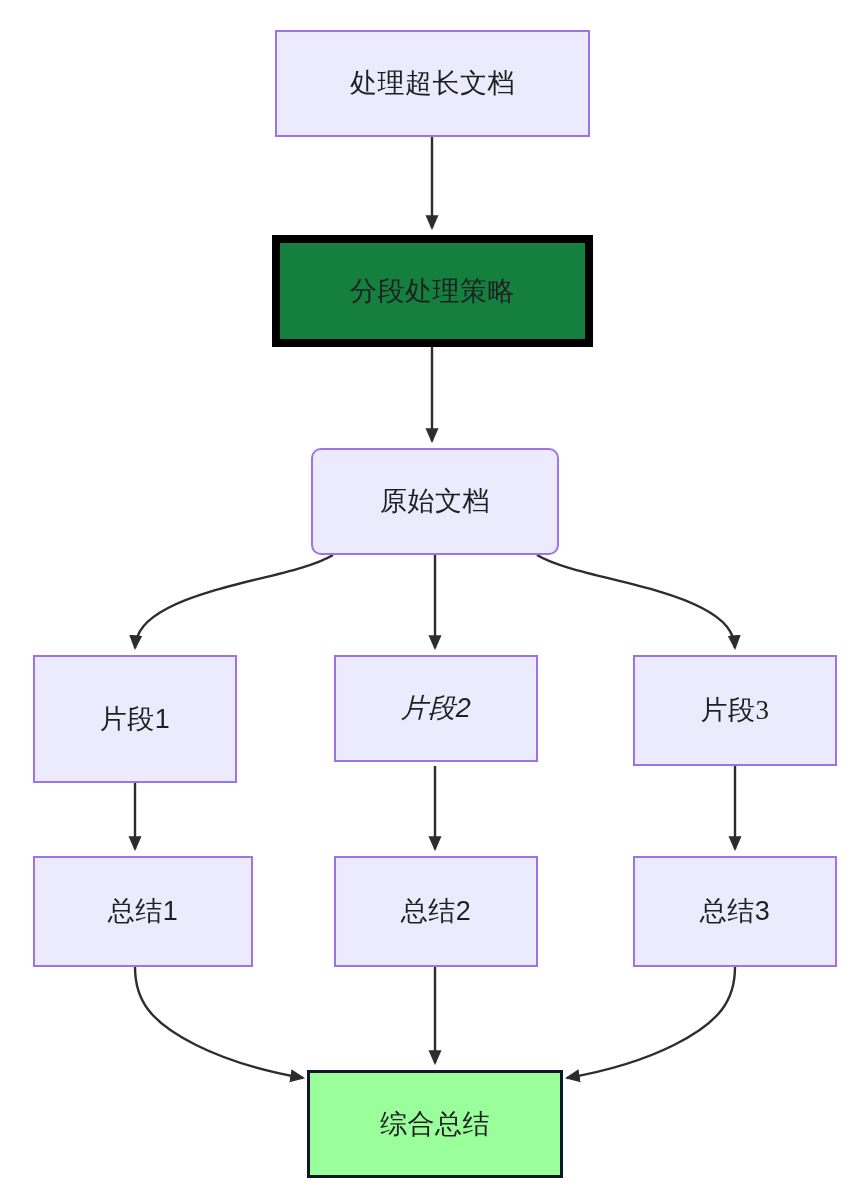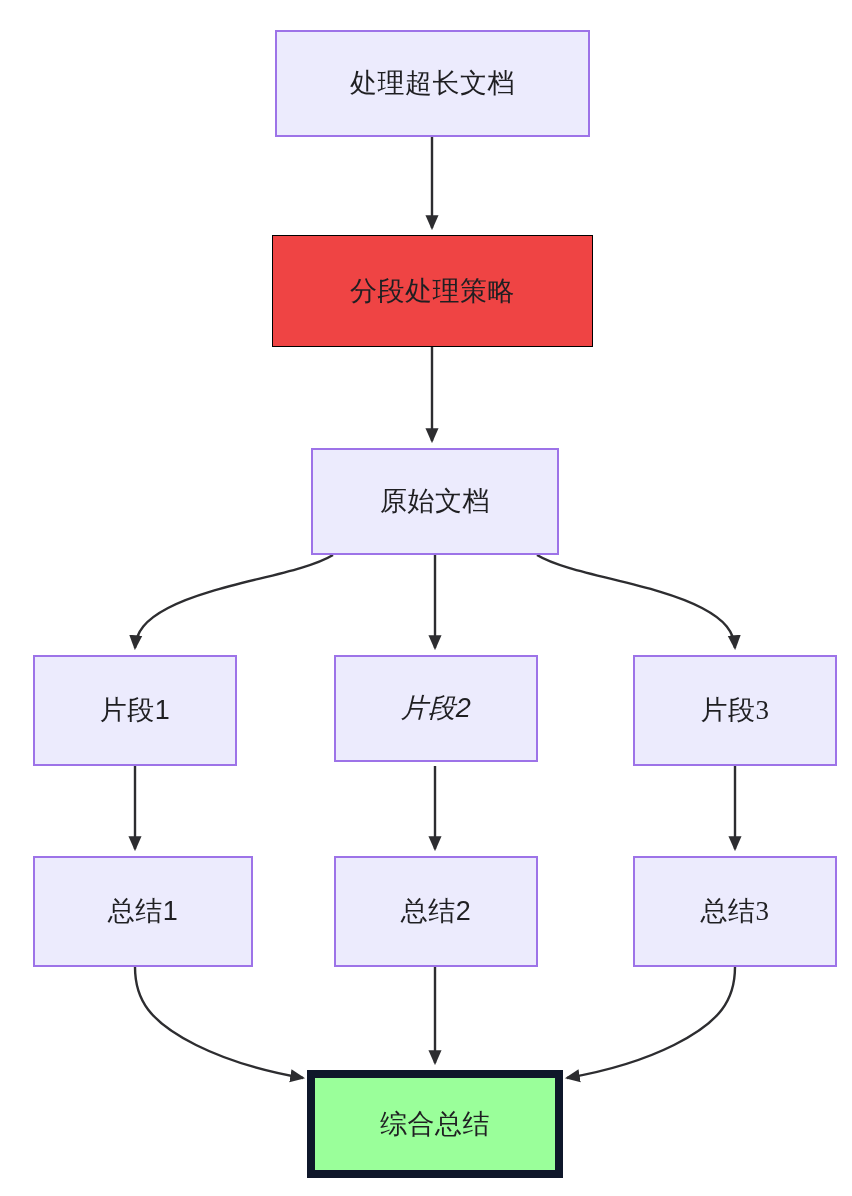--- a/index.html
+++ b/index.html
@@ -35,26 +35,26 @@
     text-align: center;
     background: #ECEBFD;
     border: 2px solid #9D73E8;
     color: #1f1f22;
     font-size: 27px;
     line-height: 1.2;
     letter-spacing: 0.5px;
     white-space: nowrap;
   }
   .node.emph {
-    background: #ef4444;
-    border: 1px solid #000000;
+    background: #15803d;
+    border: 8px solid #000000;
   }
   .node.result {
     background: #9AFF9A;
-    border: 8px solid #0f172a;
+    border: 3px solid #0f172a;
   }
   .node-label {
     pointer-events: none;
   }
 </style>
 </head>
 <body>
 
 <div id="canvas">
 
@@ -84,45 +84,45 @@
   </svg>
 
   <div class="node" style="left:275px; top:30px; width:315px; height:107px;">
     <span class="node-label">处理超长文档</span>
   </div>
 
   <div class="node emph" style="left:272px; top:235px; width:321px; height:112px;">
     <span class="node-label">分段处理策略</span>
   </div>
 
-  <div class="node" style="left:311px; top:448px; width:248px; height:107px;">
+  <div class="node" style="left:311px; top:448px; width:248px; height:107px;border-radius:10px;">
     <span class="node-label">原始文档</span>
   </div>
 
-  <div class="node" style="left:33px; top:655px; width:204px; height:111px;">
+  <div class="node" style="left:33px; top:655px; width:204px; height:128px;">
     <span class="node-label">片段1</span>
   </div>
 
   <div class="node" style="left:334px; top:655px; width:204px; height:107px;font-style:italic;">
     <span class="node-label">片段2</span>
   </div>
 
   <div class="node" style="left:633px; top:655px; width:204px; height:111px;font-family:Liberation Serif, serif;">
     <span class="node-label">片段3</span>
   </div>
 
   <div class="node" style="left:33px; top:856px; width:220px; height:111px;">
     <span class="node-label">总结1</span>
   </div>
 
   <div class="node" style="left:334px; top:856px; width:204px; height:111px;">
     <span class="node-label">总结2</span>
   </div>
 
-  <div class="node" style="left:633px; top:856px; width:204px; height:111px;font-family:Liberation Serif, serif;">
+  <div class="node" style="left:633px; top:856px; width:204px; height:111px;">
     <span class="node-label">总结3</span>
   </div>
 
   <div class="node result" style="left:307px; top:1070px; width:256px; height:108px;">
     <span class="node-label">综合总结</span>
   </div>
 
 </div>
 
 </body></html>

